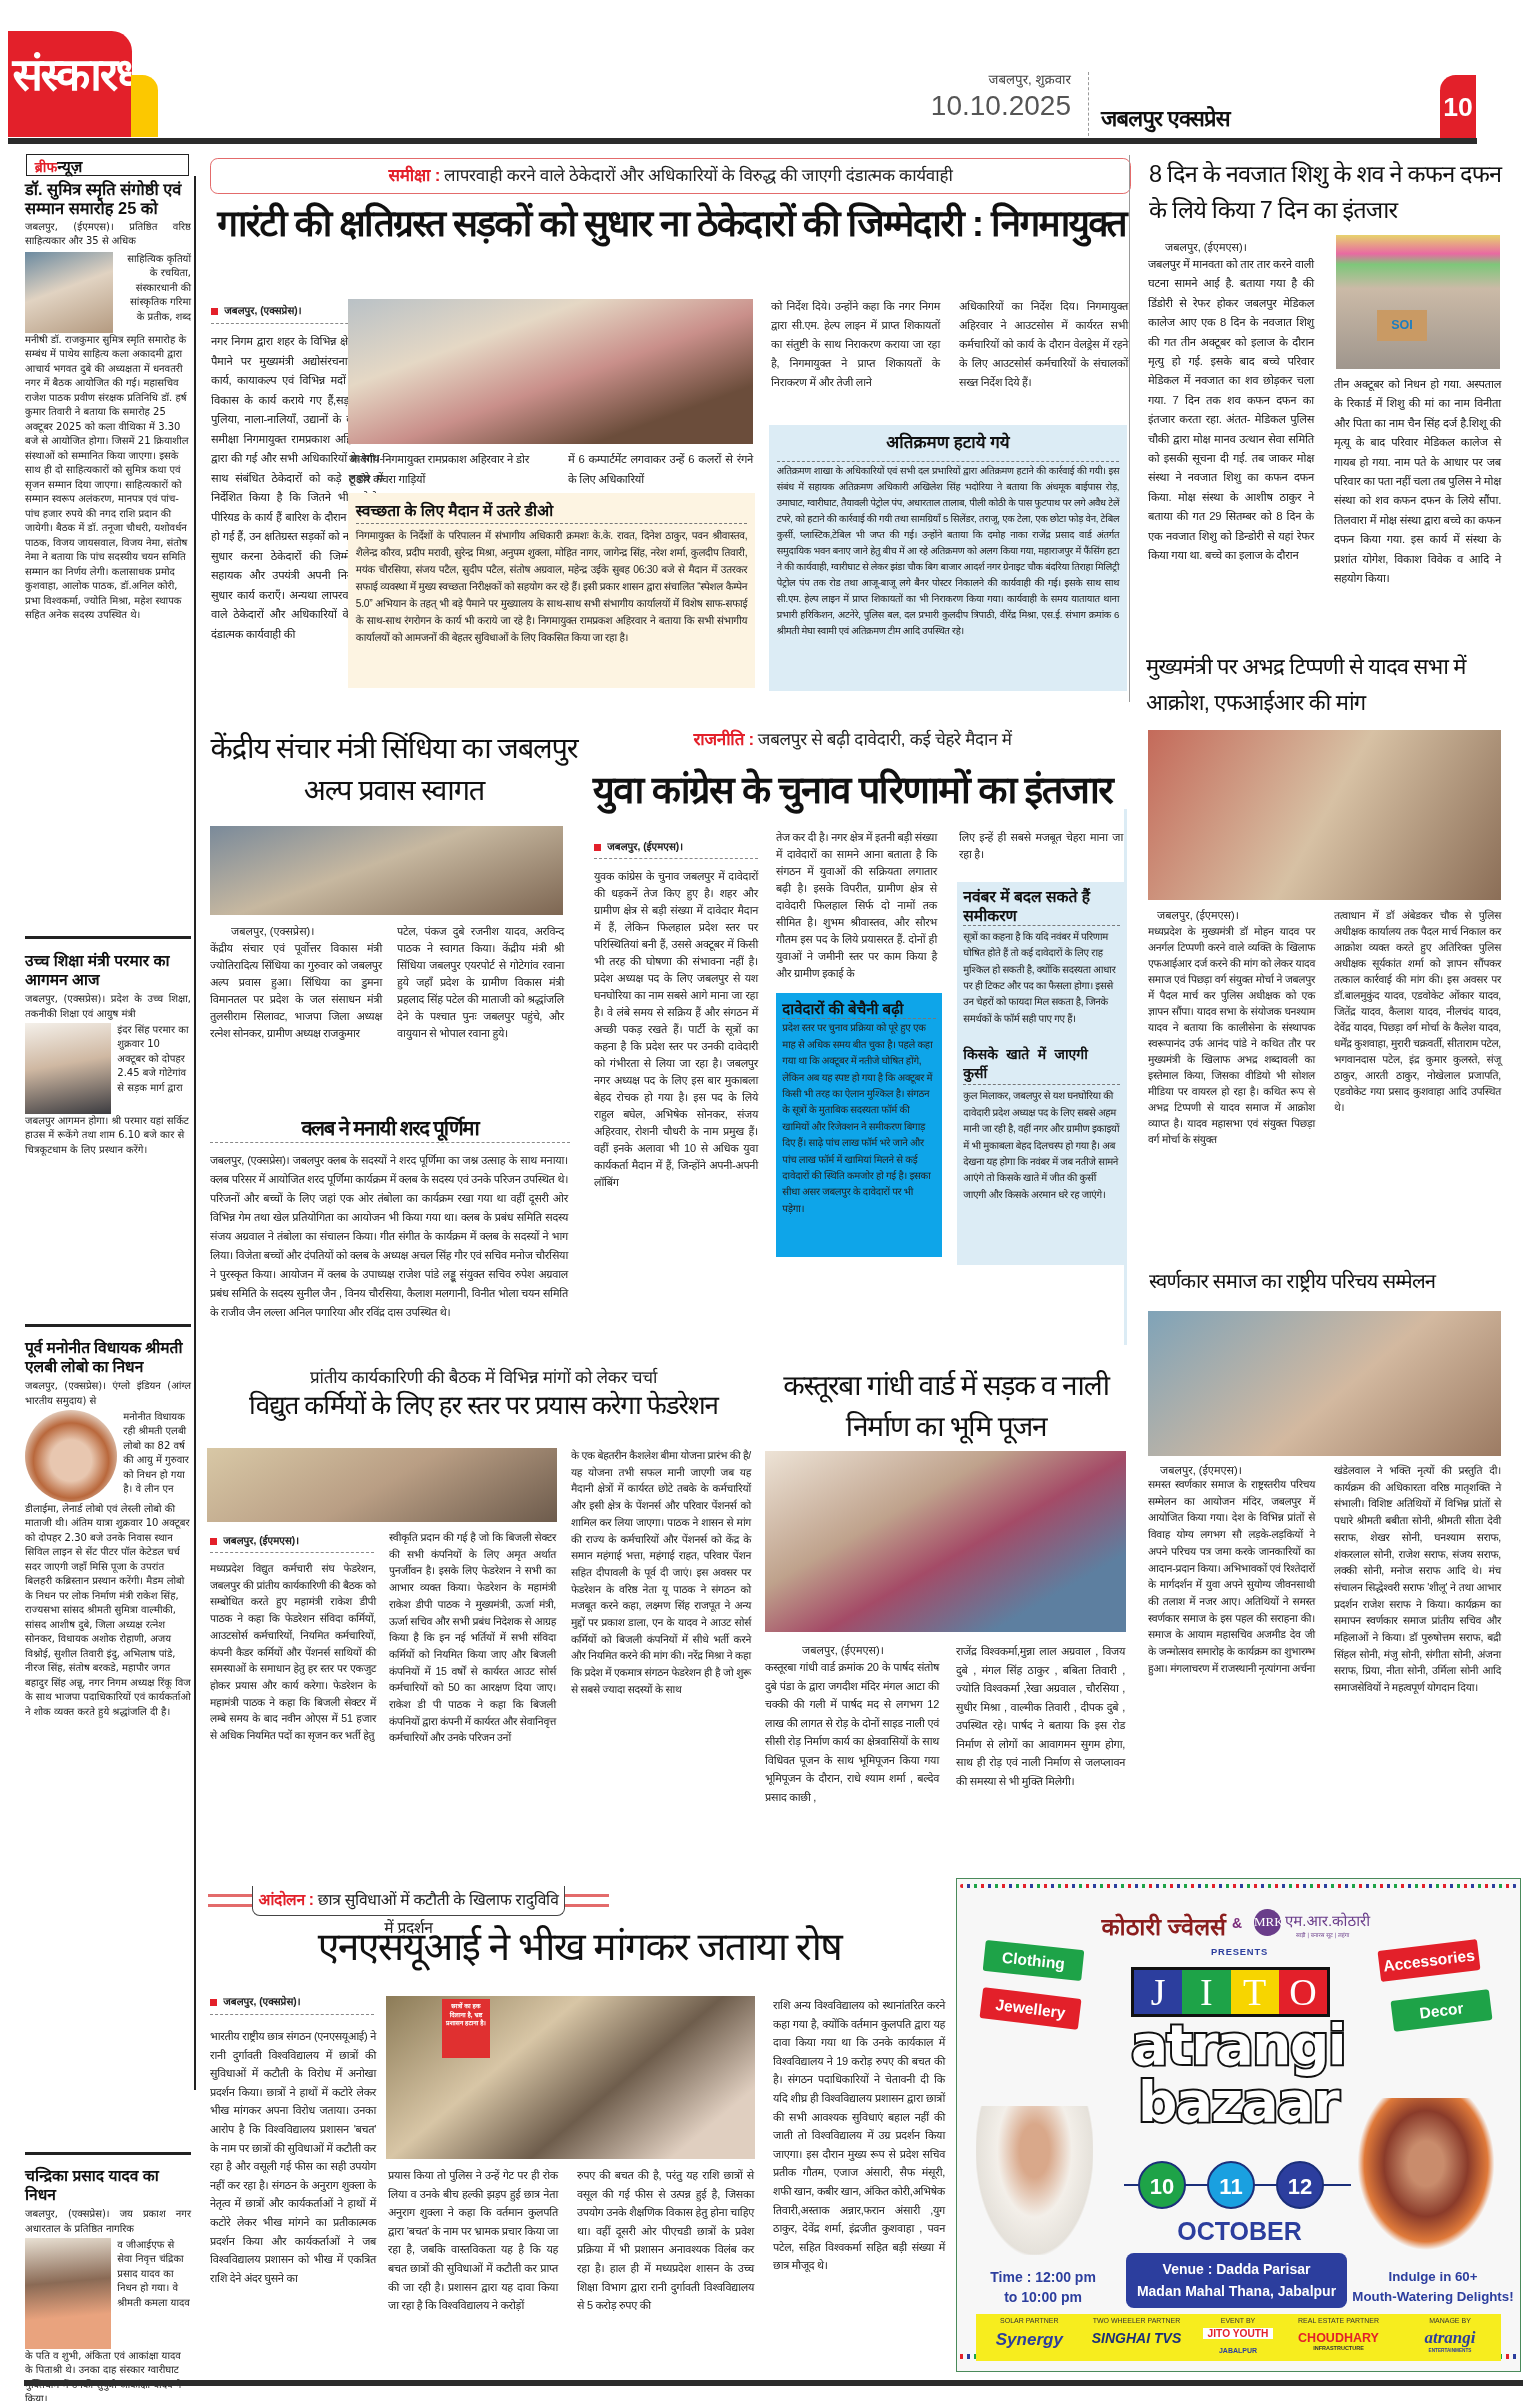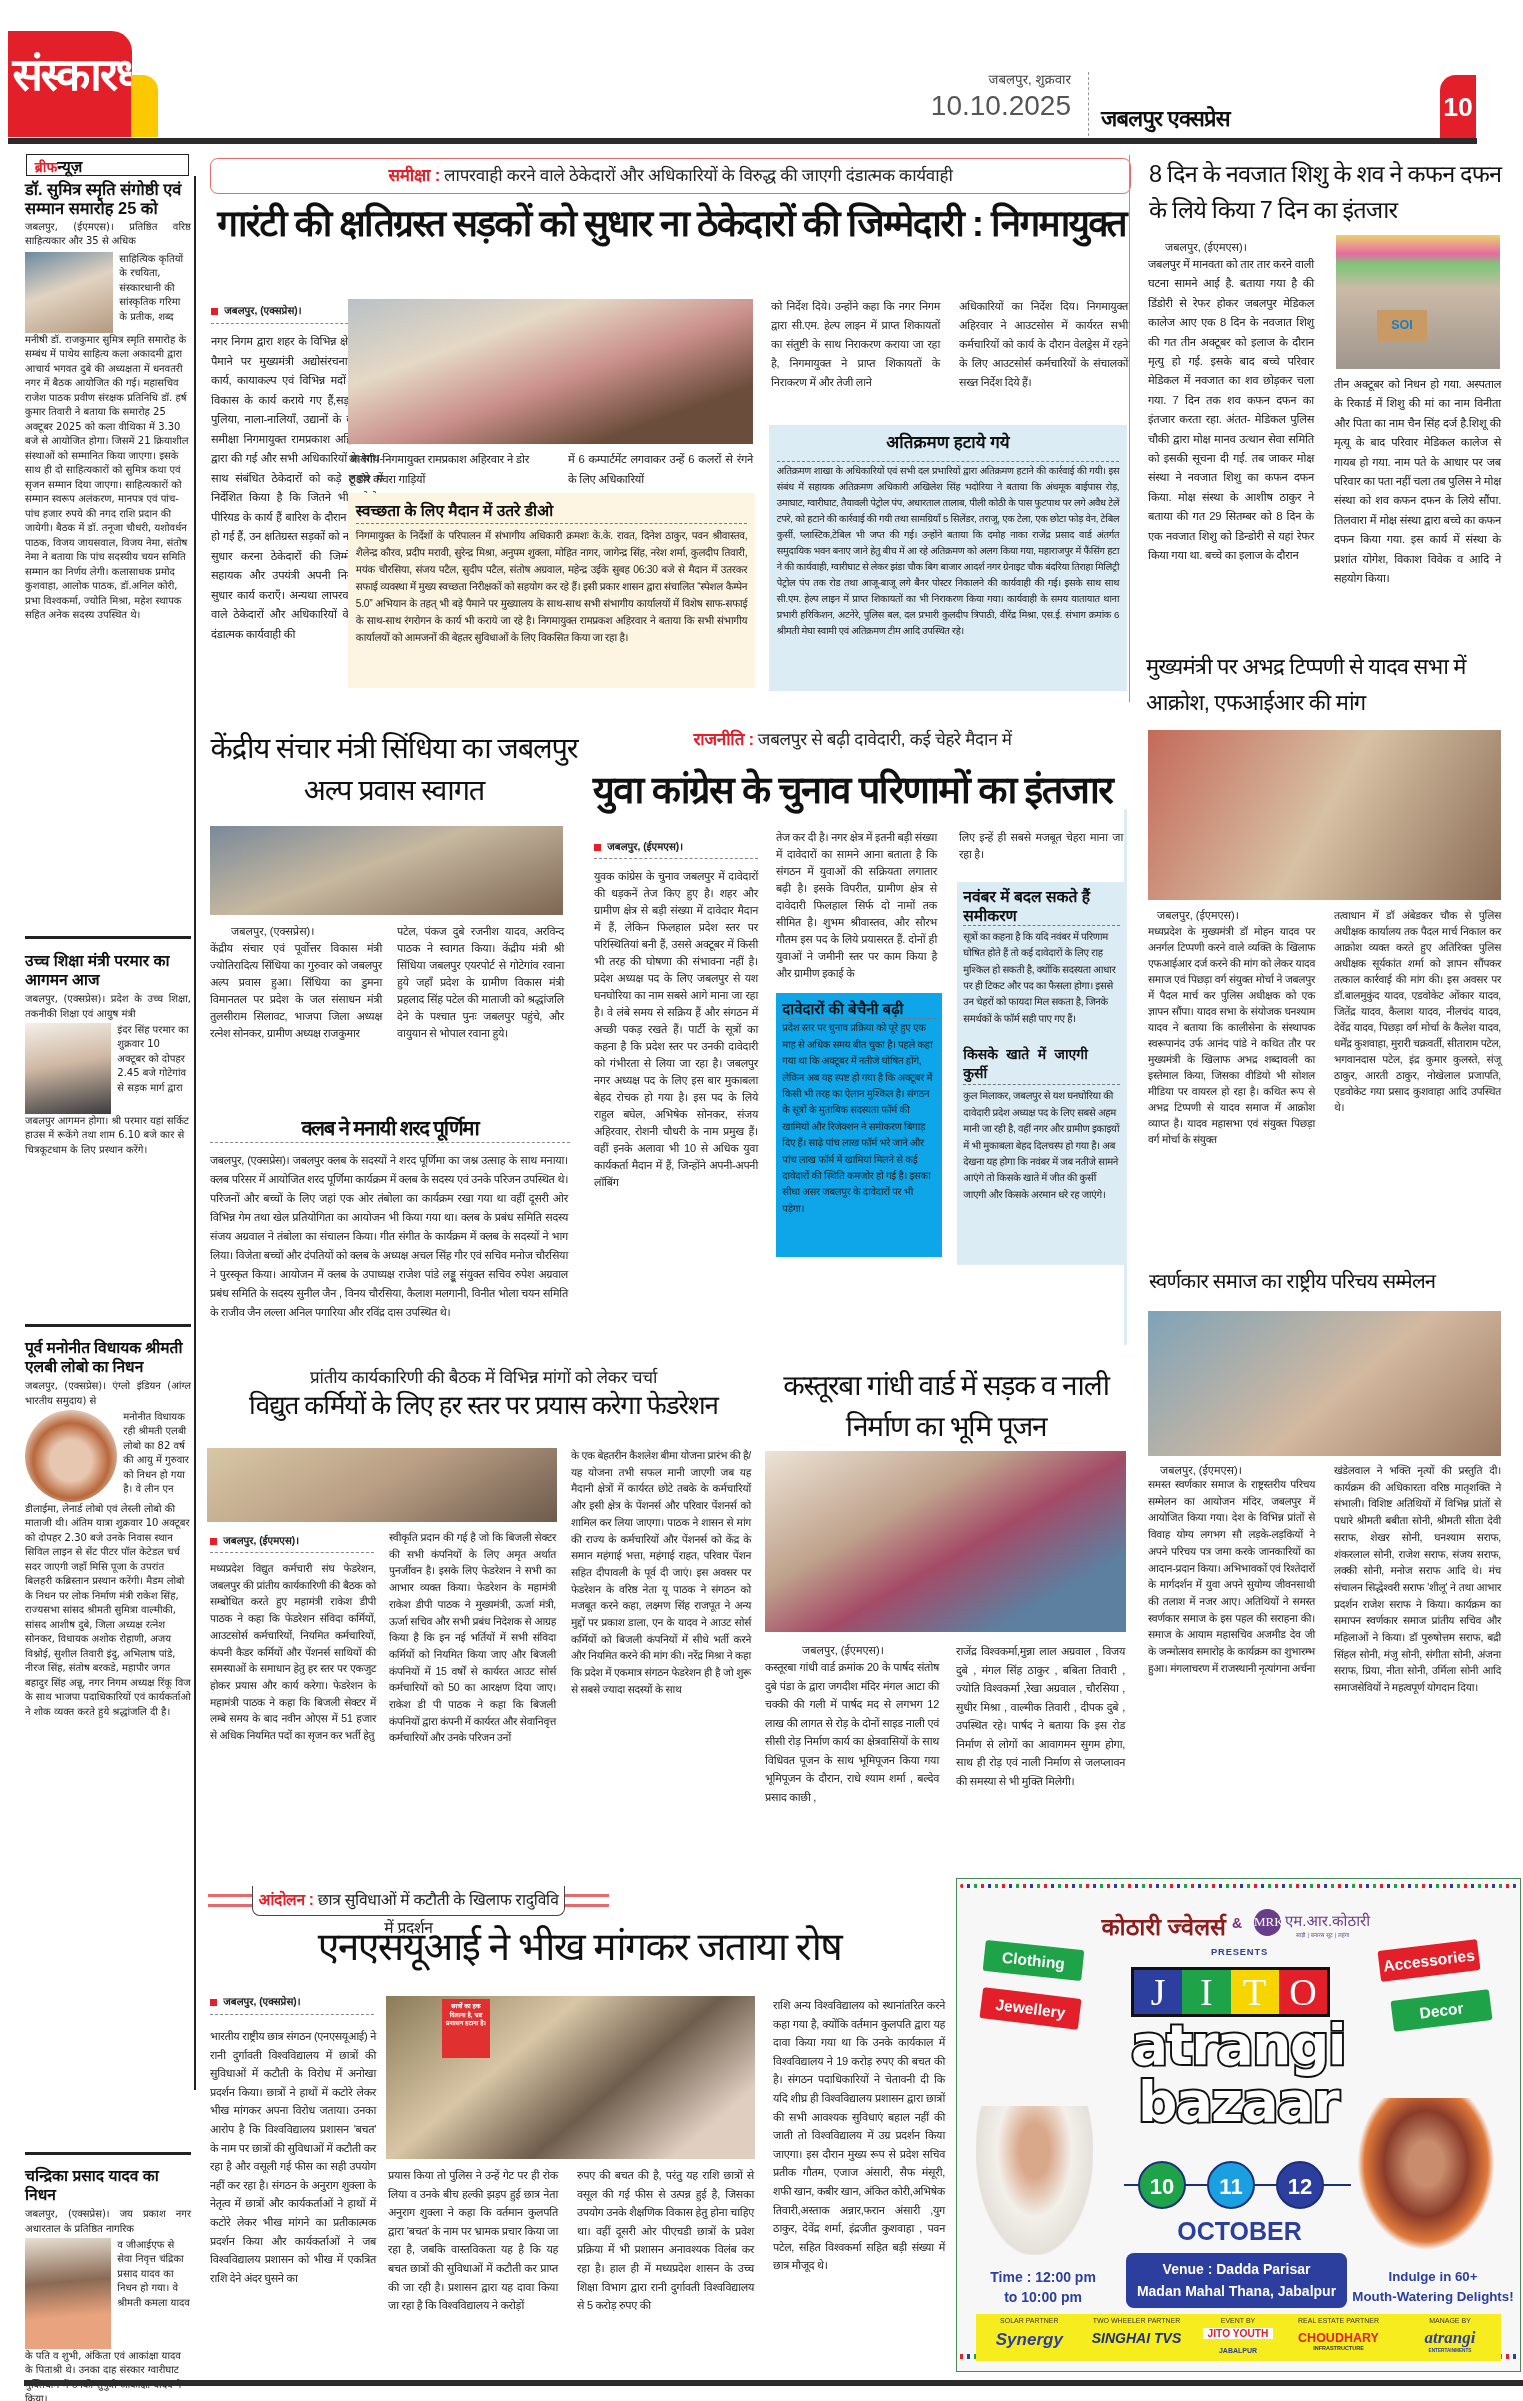--- a/index.html
+++ b/index.html
@@ -51,21 +51,21 @@
   <div class="abs" style="left:26px;top:4.7px;width:163px;height:22px;border:1.6px solid #222;">
     <span style="color:#e3202a;font-family:'Liberation Sans',sans-serif;font-weight:bold;font-size:14px;margin-left:7.8px;margin-top:32px;">ब्रीफ</span><span style="color:#111;font-family:'Liberation Sans',sans-serif;font-weight:bold;font-size:15.6px;">न्यूज़</span>
   </div>
   <div class="abs" style="left:194px;top:26.6px;width:1.6px;height:1914px;background:#222;"></div>
 
   <div class="abs" style="left:25px;top:31px;width:166px;">
     <div style="font-family:'Liberation Sans',sans-serif;font-weight:bold;font-size:16.4px;line-height:19px;color:#111;">डॉ. सुमित्र स्मृति संगोष्ठी एवं सम्मान समारोह 25 को</div>
     <div class="txt-sm" style="margin-top:1.6px;">जबलपुर, (ईएमएस)। प्रतिष्ठित वरिष्ठ साहित्यकार और 35 से अधिक</div>
     <div style="display:flex;gap:6.3px;margin-top:3.1px;">
       <div class="photo" style="position:relative;width:88px;height:81px;flex:none;background:linear-gradient(160deg,#6b8aa0,#e1d3c2 45%,#b49a80);"></div>
-      <div class="txt-sm" style="text-align:left;">साहित्यिक कृतियों के रचयिता, संस्कारधानी की सांस्कृतिक गरिमा के प्रतीक, शब्द</div>
+      <div class="txt-sm" style="text-align:right;">साहित्यिक कृतियों के रचयिता, संस्कारधानी की सांस्कृतिक गरिमा के प्रतीक, शब्द</div>
     </div>
     <div class="txt-sm" style="text-align:left;">मनीषी डॉ. राजकुमार सुमित्र स्मृति समारोह के सम्बंध में पाथेय साहित्य कला अकादमी द्वारा आचार्य भगवत दुबे की अध्यक्षता में धनवतरी नगर में बैठक आयोजित की गई। महासचिव राजेश पाठक प्रवीण संरक्षक प्रतिनिधि डॉ. हर्ष कुमार तिवारी ने बताया कि समारोह 25 अक्टूबर 2025 को कला वीथिका में 3.30 बजे से आयोजित होगा। जिसमें 21 क्रियाशील संस्थाओं को सम्मानित किया जाएगा। इसके साथ ही दो साहित्यकारों को सुमित्र कथा एवं सृजन सम्मान दिया जाएगा। साहित्यकारों को सम्मान स्वरूप अलंकरण, मानपत्र एवं पांच-पांच हजार रुपये की नगद राशि प्रदान की जायेगी। बैठक में डॉ. तनूजा चौधरी, यशोवर्धन पाठक, विजय जायसवाल, विजय नेमा, संतोष नेमा ने बताया कि पांच सदस्यीय चयन समिति सम्मान का निर्णय लेगी। कलासाधक प्रमोद कुशवाहा, आलोक पाठक, डॉ.अनिल कोरी, प्रभा विश्वकर्मा, ज्योति मिश्रा, महेश स्थापक सहित अनेक सदस्य उपस्थित थे।</div>
   </div>
 
   <div class="abs" style="left:25px;top:787px;width:166px;height:3.1px;background:#222;"></div>
 
   <div class="abs" style="left:25px;top:802px;width:166px;">
     <div style="font-family:'Liberation Sans',sans-serif;font-weight:bold;font-size:15.6px;line-height:19px;color:#111;">उच्च शिक्षा मंत्री परमार का आगमन आज</div>
     <div class="txt-sm" style="margin-top:3.1px;">जबलपुर, (एक्सप्रेस)। प्रदेश के उच्च शिक्षा, तकनीकी शिक्षा एवं आयुष मंत्री</div>
     <div style="display:flex;gap:6.3px;margin-top:1.6px;">

